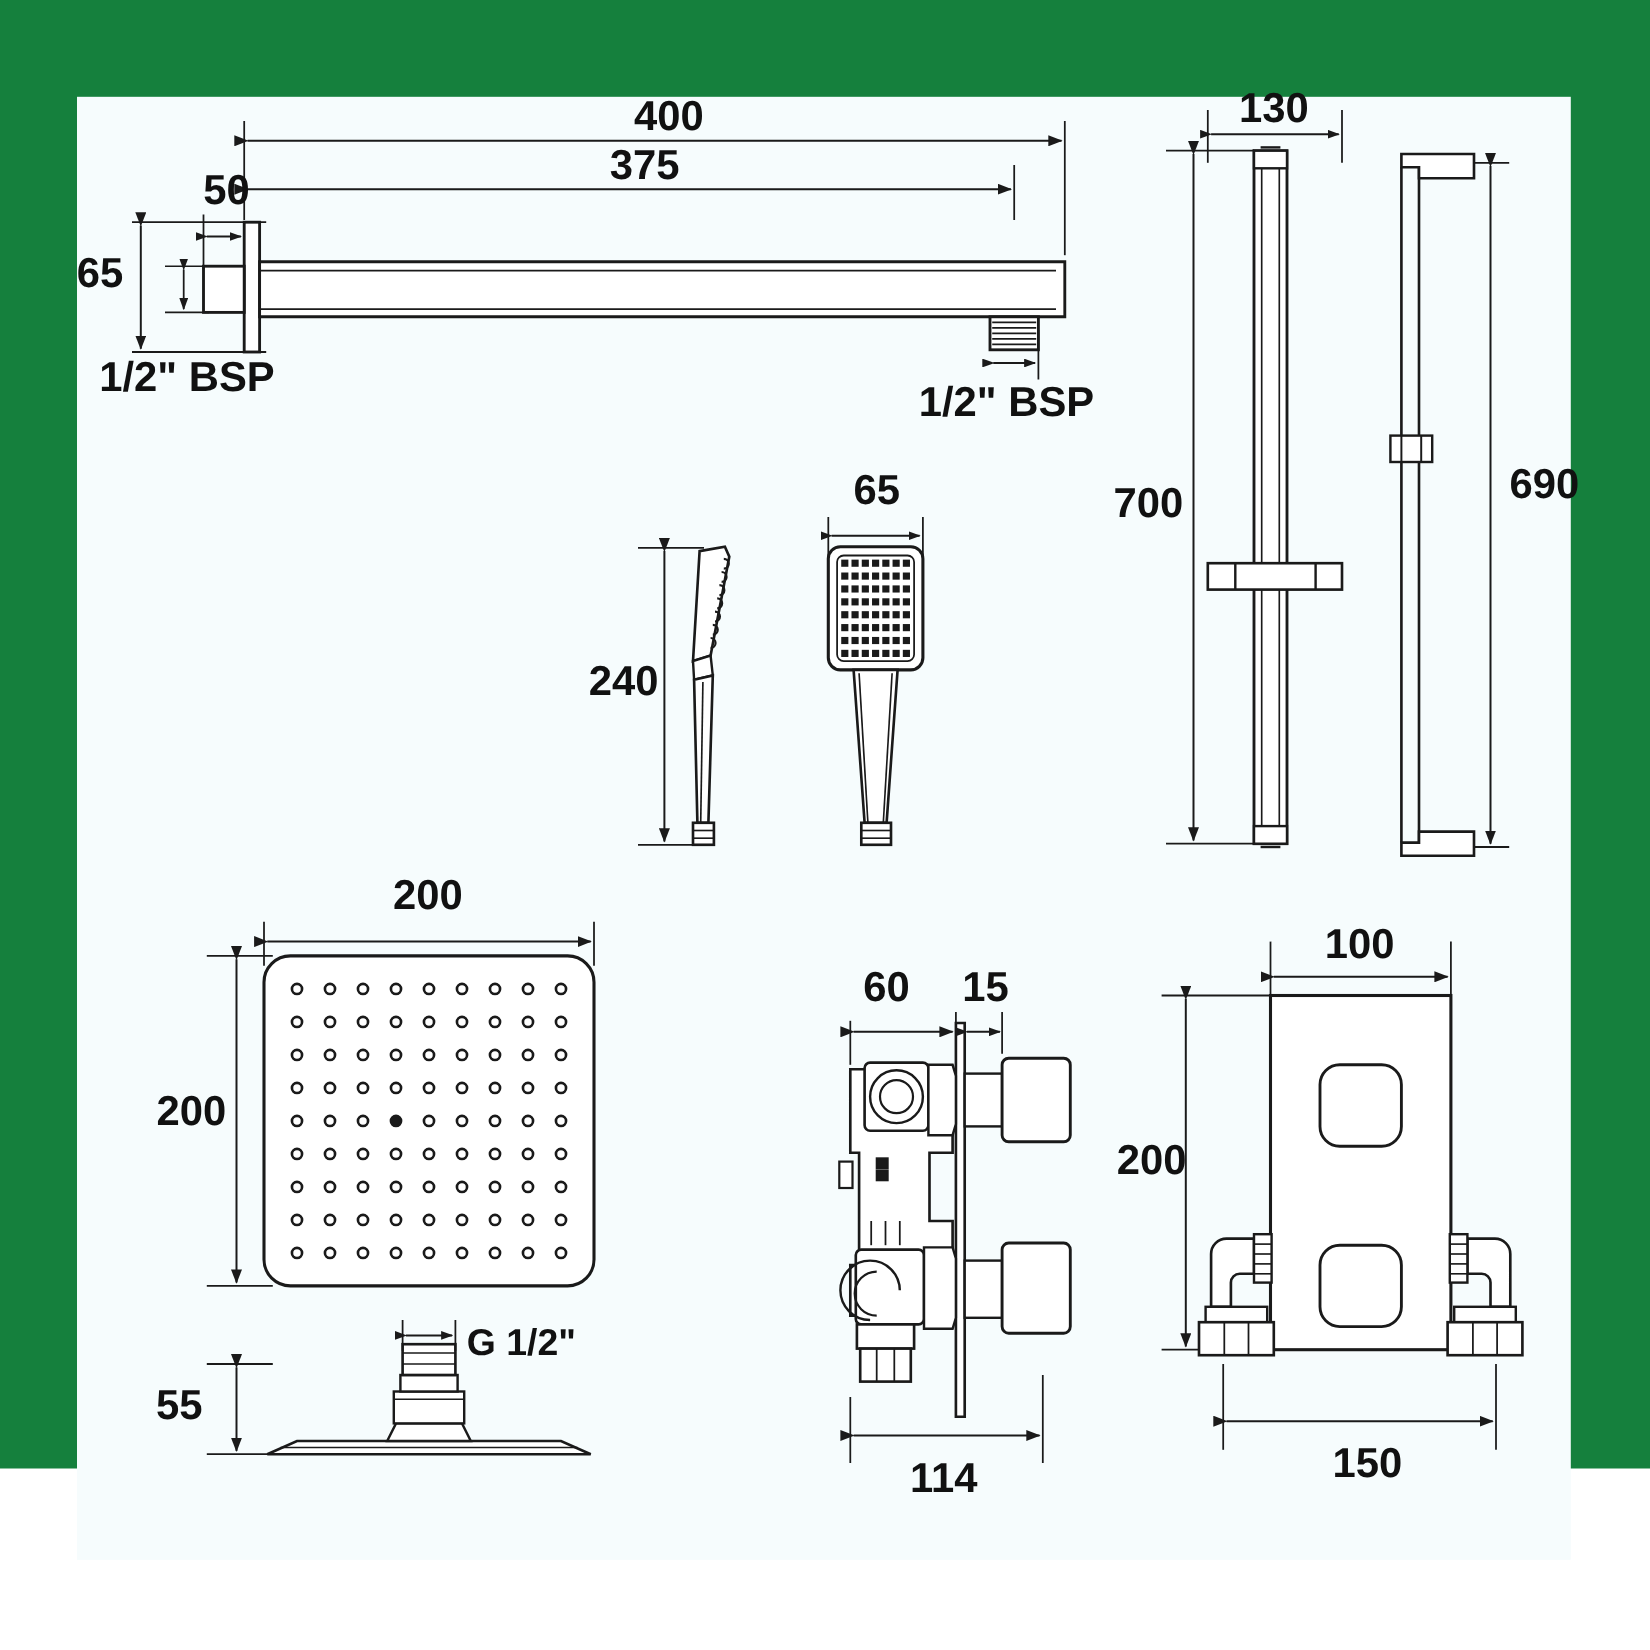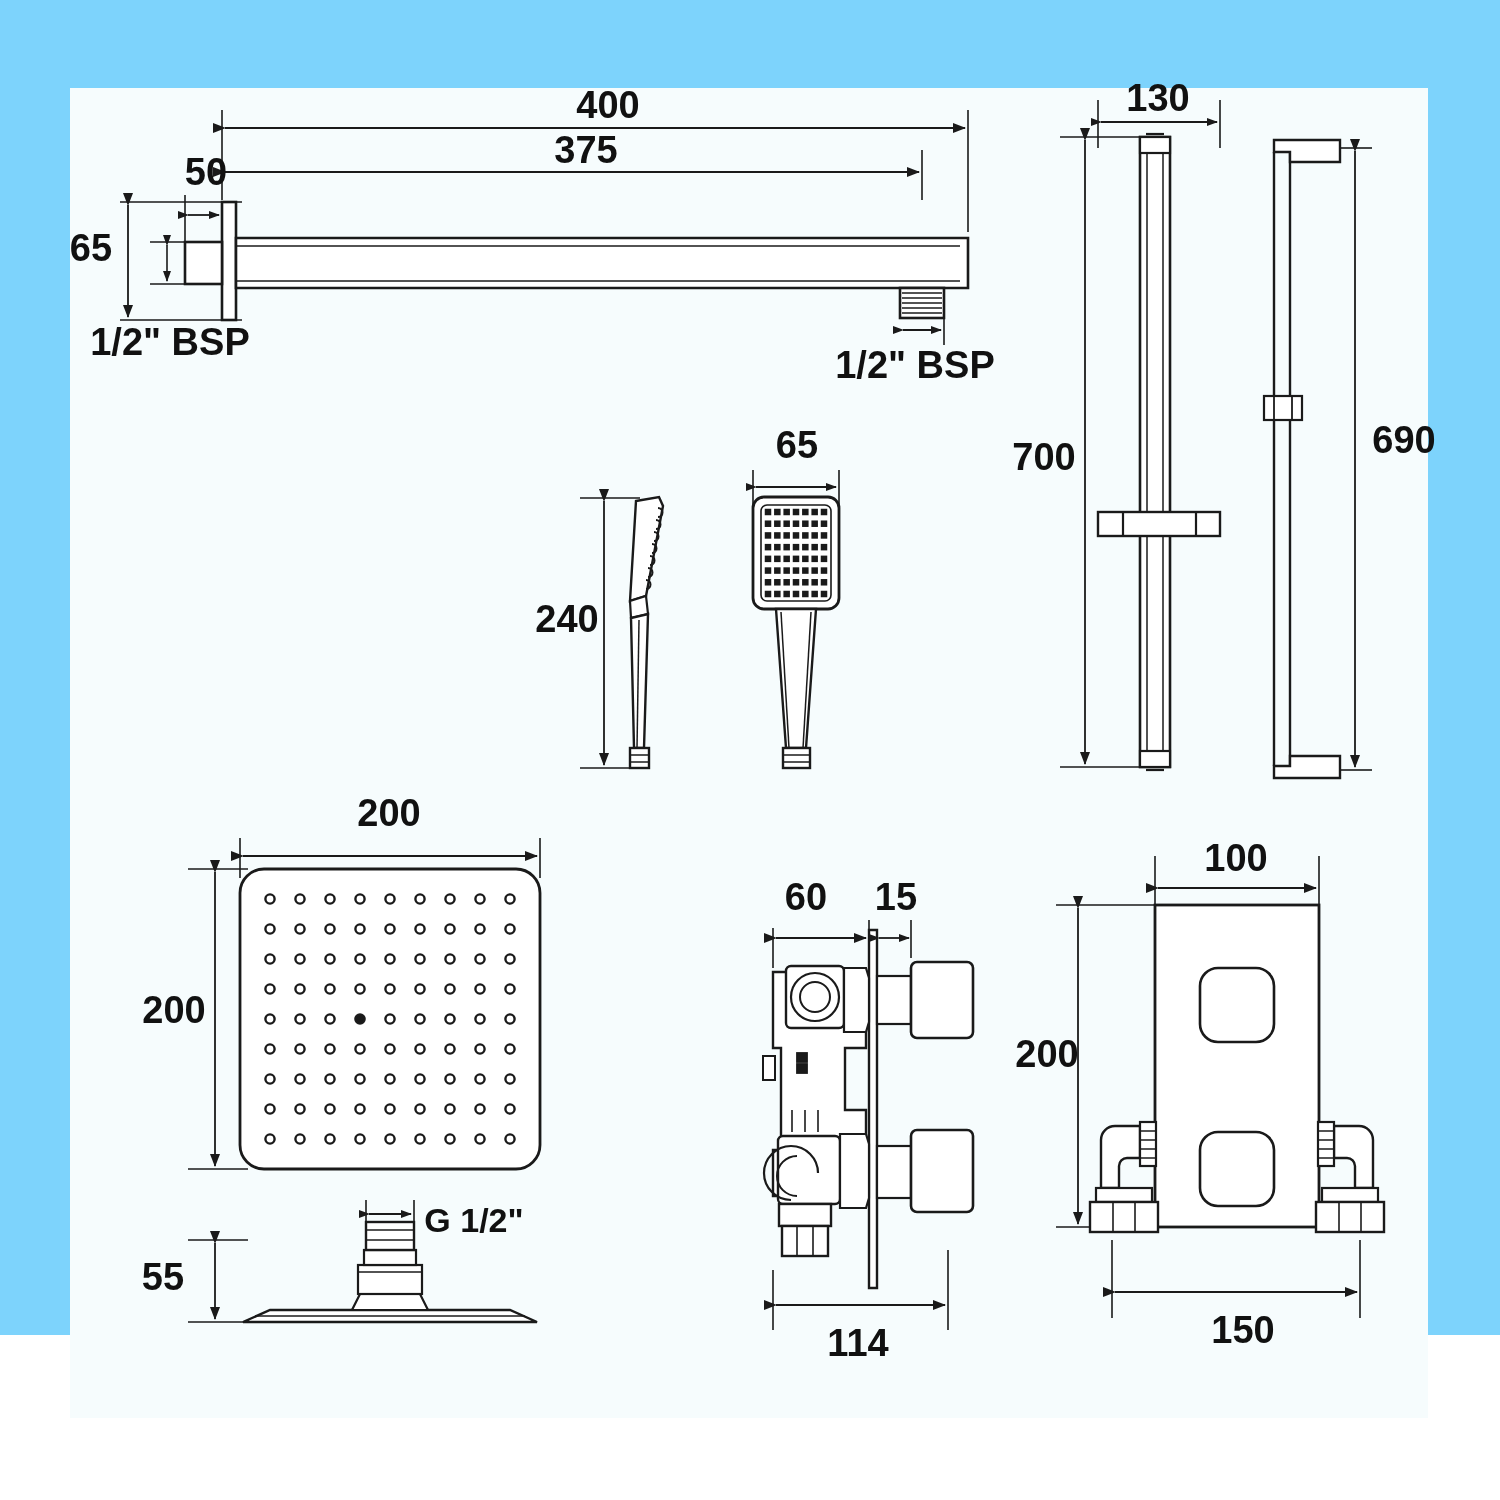--- a/index.html
+++ b/index.html
@@ -1,18 +1,18 @@
 <!DOCTYPE html>
 <html><head>
 <meta charset="utf-8">
 <title>Shower Set Technical Drawing</title>
 <style>
   html,body{margin:0;padding:0;background:#ffffff;}
   body{width:1500px;height:1500px;font-family:"Liberation Sans",sans-serif;overflow:hidden;}
-  #sheet{position:relative;width:1500px;height:1335px;background:#7dd3fc;}
+  #sheet{position:relative;width:1500px;height:1335px;background:#15803d;}
   #panel{position:absolute;left:70px;top:88px;width:1358px;height:1330px;background:#f6fcfd;}
   #draw{position:absolute;left:0;top:0;width:1500px;height:1500px;}
   .dimtxt{font-family:"Liberation Sans",sans-serif;font-weight:700;fill:#111111;}
 </style>
 </head>
 <body>
 
 <div id="sheet">
   <div id="panel"></div>
 

